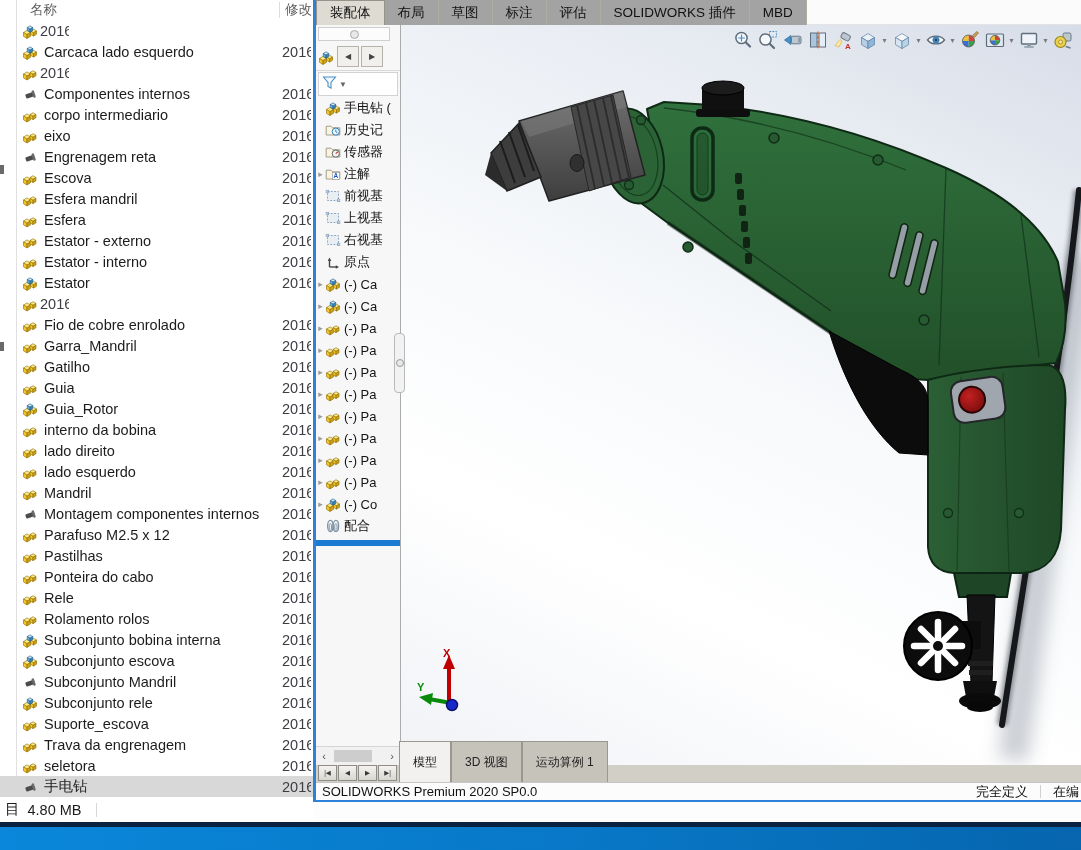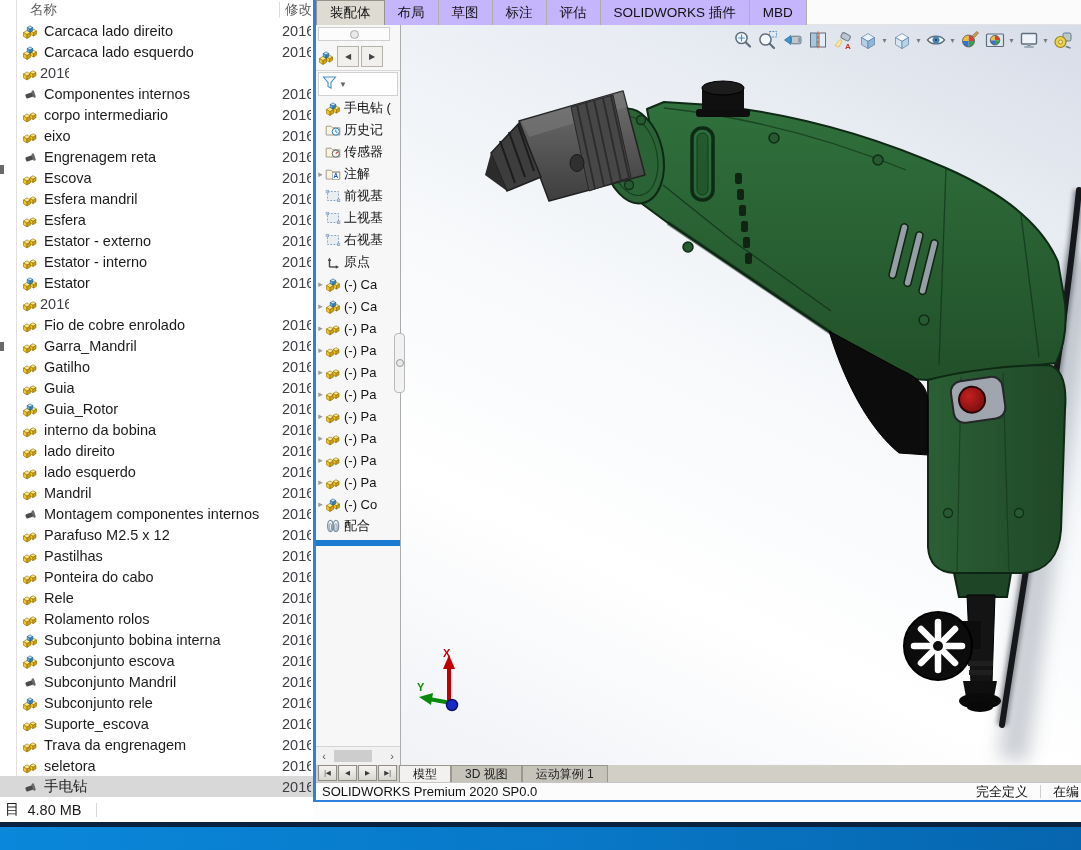--- a/index.html
+++ b/index.html
@@ -20,21 +20,21 @@
   .fico{width:18px;height:16px;flex:0 0 18px;}
   .fico svg{display:block;}
   .fname{width:238px;overflow:hidden;padding-left:4px;}
   .fdate{width:29px;overflow:hidden;color:#3d3d44;flex:0 0 29px;}
   .exp-status{position:absolute;left:0;top:797px;width:313px;height:25px;background:#fff;display:flex;align-items:center;font-size:14.5px;color:#1c1c1c;}
   .exp-status .sep{width:1px;height:14px;background:#d8d8d8;margin-left:14px;}
 
   
   .sw-window{position:absolute;left:313px;top:0;width:768px;height:802px;box-sizing:border-box;border-left:3px solid var(--win-blue,#2f80d9);border-bottom:2px solid var(--win-blue,#2f80d9);background:#fff;}
   .ribbon-row{display:flex;height:25px;}
-  .ribbon-tabs{display:flex;background:#c4b5fd;height:25px;}
+  .ribbon-tabs{display:flex;background:#a3a3a3;height:25px;}
   .ribbon-tab{display:flex;align-items:center;padding:0 13px;font-size:13.5px;color:#111;border-right:1px solid #b0ada5;box-sizing:border-box;}
   .ribbon-tab.active{background:#dedbd3;border:1px solid #96938b;border-bottom:none;}
   .ribbon-rest{flex:1;background:#fbfbfc;border-bottom:1px solid #e3e3e6;}
 
   
   .viewport{position:absolute;left:85px;top:25px;right:0;height:740px;overflow:hidden;
     background:linear-gradient(205deg,#d7dde8 0%,#e9edf3 22%,#f7f9fb 48%,#ffffff 72%,#f0f2f6 100%);}
   .drill-svg{position:absolute;left:0;top:0;}
   .hud{position:absolute;top:3px;right:6px;display:flex;align-items:center;}
   .hud-btn{width:25px;height:24px;display:flex;align-items:center;justify-content:center;border-radius:3px;}
@@ -59,21 +59,21 @@
   .splitter-grip .dot{width:6px;height:6px;border-radius:50%;background:#e8e8e8;border:1px solid #9a9a9a;}
   .panel-hscroll{position:absolute;bottom:0;left:0;right:0;height:18px;background:#f1f1f1;border-top:1px solid #d5d5d5;display:flex;align-items:center;}
   .hs-arrow{width:16px;text-align:center;font-size:11px;color:#555;}
   .hs-thumb{width:38px;height:12px;background:#cdcdcd;margin-left:2px;}
   .hs-spacer{flex:1;}
 
   
   .doc-bar{position:absolute;left:0;top:765px;right:0;height:17px;background:#d2cfc7;display:flex;align-items:flex-end;}
   .doc-nav{display:flex;gap:1px;padding:1px 2px;}
   .doc-nav-btn{width:17px;height:14px;background:linear-gradient(#f4f3f0,#d9d7d1);border:1px solid #8f8d86;font-size:6.5px;color:#3a3a3a;display:flex;align-items:center;justify-content:center;}
-  .doc-tab{padding:0 13px;font-size:12px;height:16px;display:flex;align-items:center;background:#c6c3bb;border:1px solid #9a978f;border-bottom:none;color:#222;}
+  .doc-tab{padding:12px 13px;font-size:12px;height:16px;display:flex;align-items:center;background:#c6c3bb;border:1px solid #9a978f;border-bottom:none;color:#222;}
   .doc-tab.active{background:#f2f1ef;}
   .sw-status{position:absolute;left:0;top:782px;right:0;height:18px;background:#fcfcfc;border-top:1px solid #c6c6c6;display:flex;align-items:center;font-size:13px;color:#111;padding-left:6px;box-sizing:border-box;}
   .sw-status .spacer{flex:1;}
   .sw-status .vsep{width:1px;height:13px;background:#d0d0d0;margin:0 12px;}
 
   
   .taskbar{position:absolute;left:0;top:822px;width:1081px;height:28px;box-sizing:border-box;border-top:5px solid #0b2140;background:linear-gradient(90deg,#0a87da 0%,#0877c6 55%,#0665ae 100%);}
 </style>
 </head>
 <body>
@@ -97,21 +97,20 @@
               <polygon points="1.5,9.5 5,11.6 5,15.45 1.5,13.350000000000001" fill="#f5c529" stroke="#8a6d00" stroke-width="0.6"></polygon>
               <polygon points="8.5,9.5 5,11.6 5,15.45 8.5,13.350000000000001" fill="#cf9f15" stroke="#8a6d00" stroke-width="0.6"></polygon>
               <polygon points="8.5,8 11.5,6.2 14.5,8 11.5,9.8" fill="#ffe88a" stroke="#8a6d00" stroke-width="0.6"></polygon>
               <polygon points="8.5,8 11.5,9.8 11.5,13.100000000000001 8.5,11.3" fill="#f5c529" stroke="#8a6d00" stroke-width="0.6"></polygon>
               <polygon points="14.5,8 11.5,9.8 11.5,13.100000000000001 14.5,11.3" fill="#cf9f15" stroke="#8a6d00" stroke-width="0.6"></polygon>
               <polygon points="5.25,4.5 8,2.85 10.75,4.5 8,6.15" fill="#cfe9f8" stroke="#1d5c8c" stroke-width="0.6"></polygon>
               <polygon points="5.25,4.5 8,6.15 8,9.175 5.25,7.525" fill="#64aeda" stroke="#1d5c8c" stroke-width="0.6"></polygon>
               <polygon points="10.75,4.5 8,6.15 8,9.175 10.75,7.525" fill="#3d86b8" stroke="#1d5c8c" stroke-width="0.6"></polygon>
             </svg>
           </span>
-        <span class="fname">Carcaca lado direito</span>
         <span class="fdate">2016/</span>
       </div>
         <div class="file-row">
         <span class="fico">
             <svg width="16" height="16" viewBox="0 0 16 16">
               <polygon points="1.5,9.5 5,7.4 8.5,9.5 5,11.6" fill="#ffe88a" stroke="#8a6d00" stroke-width="0.6"></polygon>
               <polygon points="1.5,9.5 5,11.6 5,15.45 1.5,13.350000000000001" fill="#f5c529" stroke="#8a6d00" stroke-width="0.6"></polygon>
               <polygon points="8.5,9.5 5,11.6 5,15.45 8.5,13.350000000000001" fill="#cf9f15" stroke="#8a6d00" stroke-width="0.6"></polygon>
               <polygon points="8.5,8 11.5,6.2 14.5,8 11.5,9.8" fill="#ffe88a" stroke="#8a6d00" stroke-width="0.6"></polygon>
               <polygon points="8.5,8 11.5,9.8 11.5,13.100000000000001 8.5,11.3" fill="#f5c529" stroke="#8a6d00" stroke-width="0.6"></polygon>

